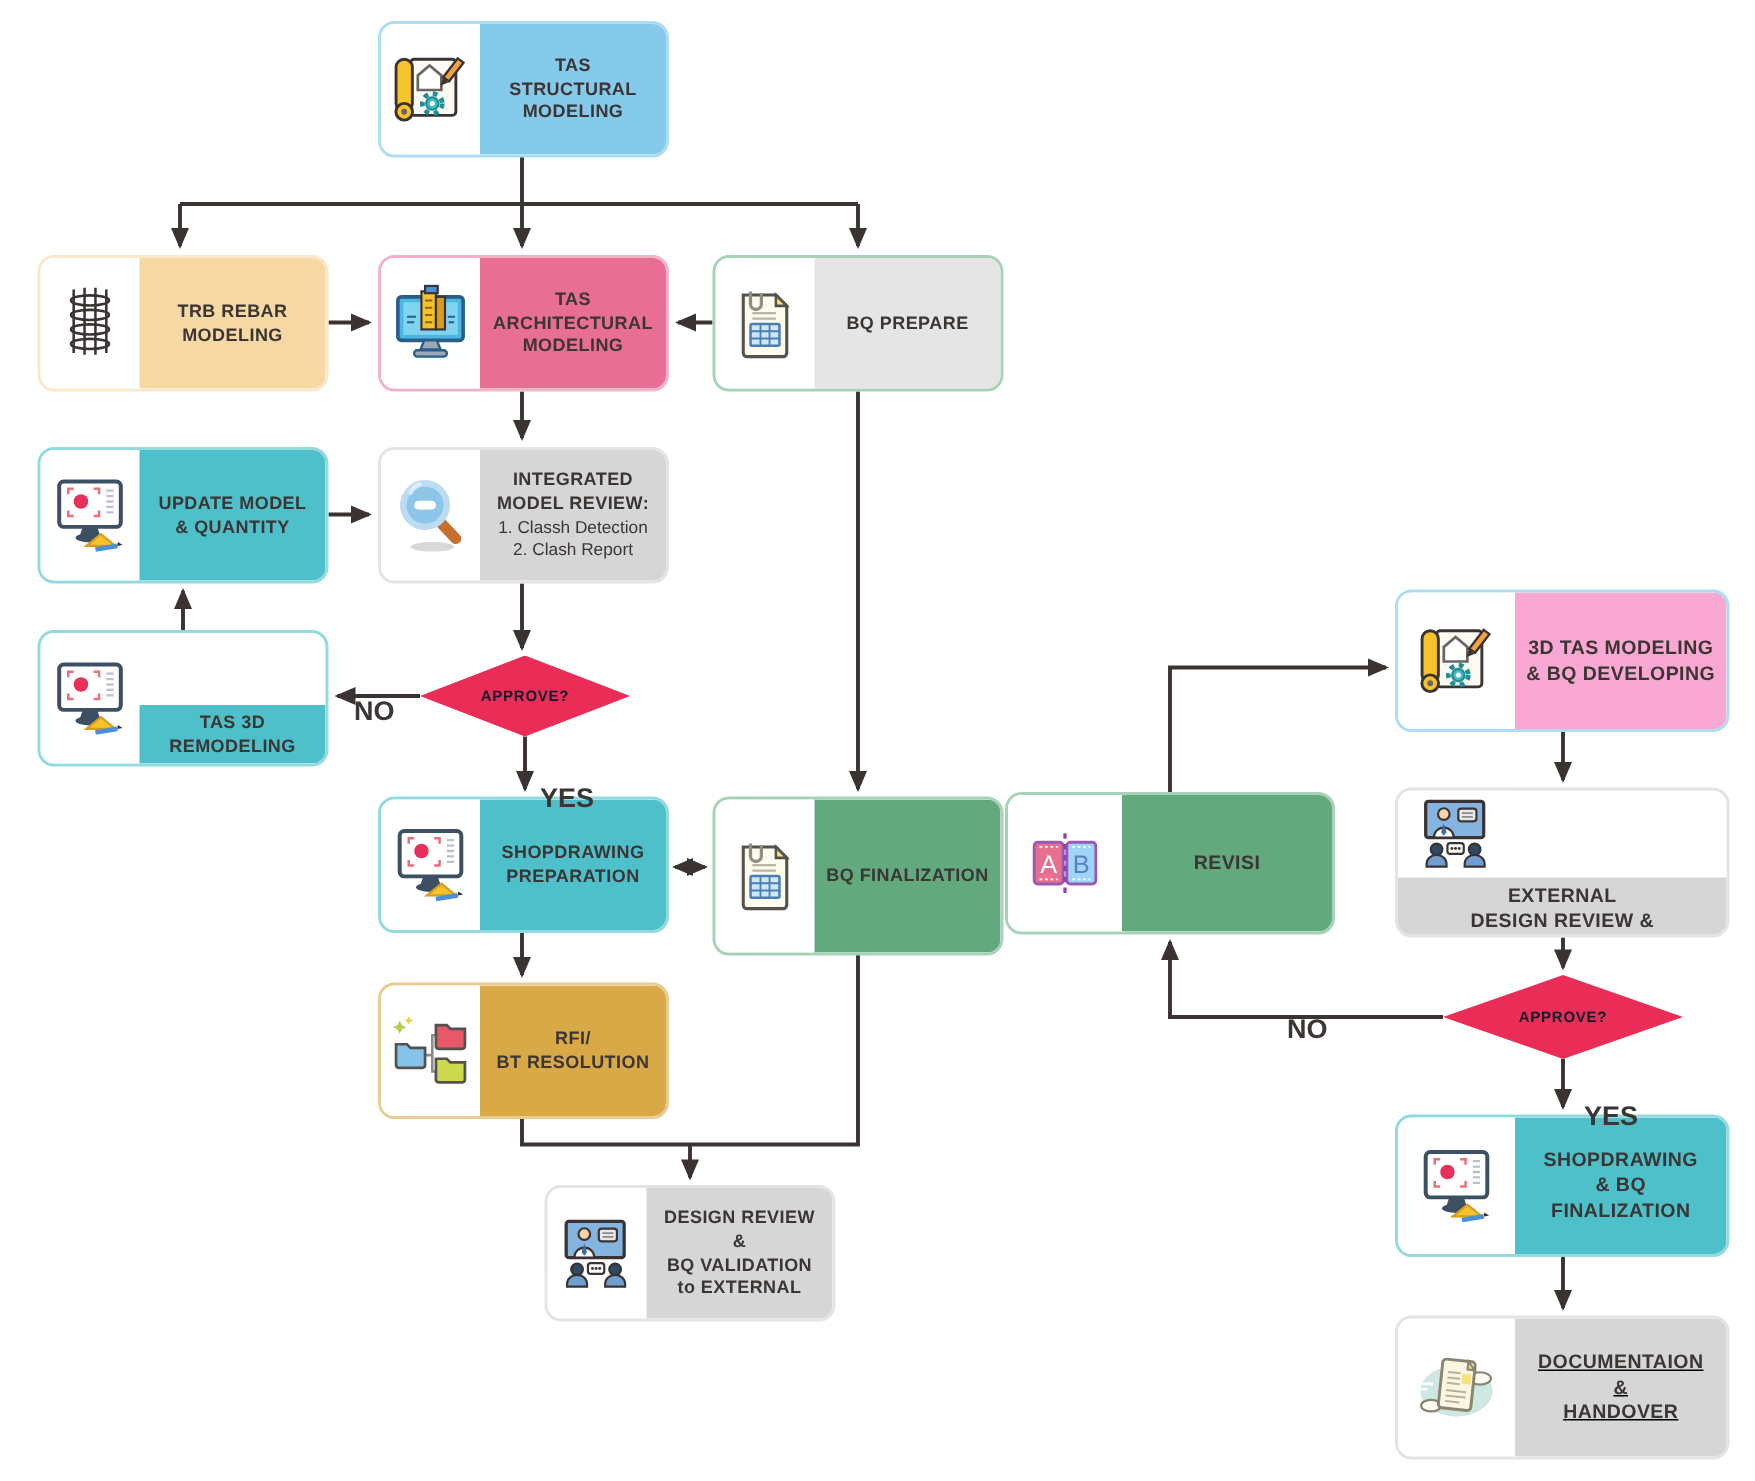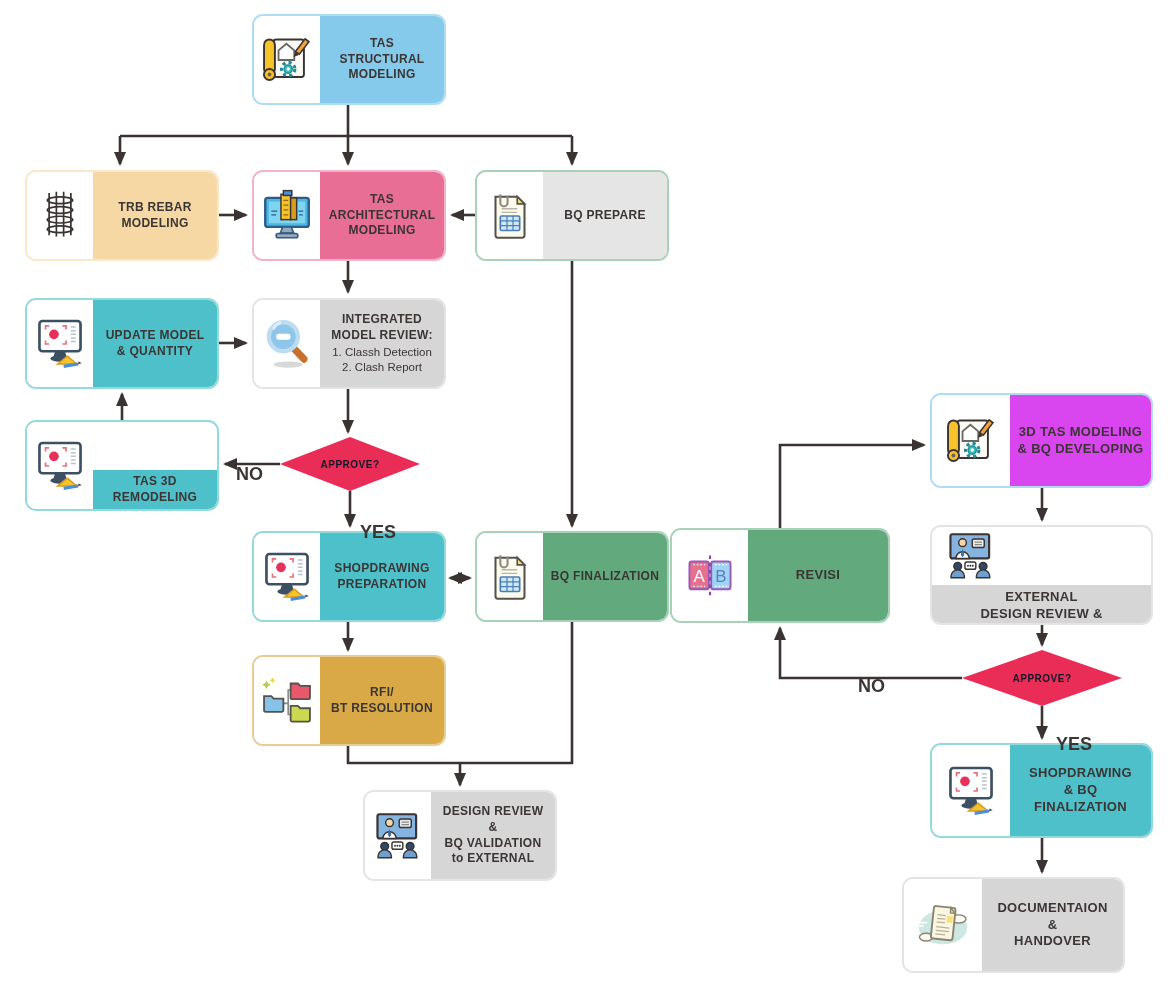--- a/index.html
+++ b/index.html
@@ -234,21 +234,21 @@
         <path d="M27 42.5 l12 -2" stroke="#4a90d9" stroke-width="2.6"></path>
         <path d="M39 40.5 l3 -0.5 -2.6 -1.6 z" fill="#3a3332"></path>
       </svg>
     </div>
     <div class="fill-area" style="background-color: rgb(78, 192, 201);">
       <span class="lbl">SHOPDRAWING
 PREPARATION</span>
     </div>
   </div>
 
-  <div class="node" style="left: 475px; top: 531px; width: 194px; height: 91px; border-color: rgb(168, 210, 184);">
+  <div class="node" style="left: 475px; top: 531px; width: 194px; height: 106px; border-color: rgb(168, 210, 184);">
     <div class="icon-area" style="width:66px;">
       <svg viewBox="0 0 48 48">
         <path d="M12 8 h18 l6 6 v26 a2 2 0 0 1 -2 2 H14 a2 2 0 0 1 -2 -2 z" fill="#fdfcec" stroke="#56514d" stroke-width="1.7"></path>
         <path d="M30 8 l6 6 h-6 z" fill="#f5e27a" stroke="#56514d" stroke-width="1.4"></path>
         <path d="M17 18 h13 M17 21 h13" stroke="#b8b4a6" stroke-width="1.2"></path>
         <rect x="16" y="24" width="16" height="12" rx="1" fill="#cfe8f7" stroke="#4a7fb5" stroke-width="1.4"></rect>
         <path d="M16 28 h16 M16 32 h16 M21.5 24 v12 M26.5 24 v12" stroke="#4a7fb5" stroke-width="1"></path>
         <path d="M16 6 v7 a3 3 0 0 0 6 0 V7" fill="none" stroke="#8f8c86" stroke-width="1.8"></path>
       </svg>
     </div>
@@ -325,21 +325,21 @@
         <circle cx="25" cy="31.5" r="5.5" fill="none" stroke="#1f8d95" stroke-width="2.6" stroke-dasharray="2.6 2.6"></circle>
         <circle cx="25" cy="31.5" r="3.4" fill="#3fbdbd" stroke="#1f8d95" stroke-width="1.2"></circle>
         <circle cx="25" cy="31.5" r="1.4" fill="#ffffff"></circle>
         <path d="M31 17 L39 6.5 l3.2 2.4 -8 10.3 z" fill="#f2a33c" stroke="#3a3332" stroke-width="1.3"></path>
         <path d="M31 17 l-1.6 4.6 4.4-1.8 z" fill="#3a3332"></path>
         <rect x="5" y="7" width="9" height="29" rx="4.5" fill="#f7c32b" stroke="#3a3332" stroke-width="1.6"></rect>
         <circle cx="9.5" cy="36" r="4.6" fill="#f7c32b" stroke="#3a3332" stroke-width="1.6"></circle>
         <circle cx="9.5" cy="36" r="1.6" fill="#6b6560"></circle>
       </svg>
     </div>
-    <div class="fill-area" style="background-color: #d946ef;">
+    <div class="fill-area" style="background-color: #f9a8d4;">
       <span class="lbl lg">3D TAS MODELING
 &amp; BQ DEVELOPING</span>
     </div>
   </div>
 
   <div class="node" style="left: 930px; top: 525px; width: 223px; height: 100px; border-color: rgb(228, 228, 228); flex-direction: column;">
     <div class="icon-area" style="width:78px;">
       <svg viewBox="0 0 48 48">
         <rect x="7" y="6" width="32" height="20" rx="1.5" fill="#85b4e0" stroke="#3a3332" stroke-width="1.8"></rect>
         <circle cx="17" cy="13" r="3.2" fill="#f5d6a8" stroke="#3a3332" stroke-width="1.2"></circle>
@@ -381,21 +381,21 @@
         <path d="M27 42.5 l12 -2" stroke="#4a90d9" stroke-width="2.6"></path>
         <path d="M39 40.5 l3 -0.5 -2.6 -1.6 z" fill="#3a3332"></path>
       </svg>
     </div>
     <div class="fill-area" style="background-color: rgb(78, 192, 201);">
       <span class="lbl lg">SHOPDRAWING
 &amp; BQ FINALIZATION</span>
     </div>
   </div>
 
-  <div class="node" style="left: 902px; top: 877px; width: 223px; height: 96px; border-color: rgb(228, 228, 228);">
+  <div class="node" style="left: 930px; top: 877px; width: 223px; height: 96px; border-color: rgb(228, 228, 228); text-decoration: underline;">
     <div class="icon-area" style="width:78px;">
       <svg viewBox="0 0 48 48">
         <ellipse cx="24" cy="26" rx="20" ry="14" fill="#cde7e2"></ellipse>
         <g fill="#fdfbf2" stroke="#8a8472" stroke-width="1.2">
           <ellipse cx="37" cy="19" rx="6" ry="3.4"></ellipse>
           <ellipse cx="10" cy="34" rx="5.5" ry="3.2"></ellipse>
         </g>
         <path d="M5 22 h6 M4 25 h4 M38 36 h6" stroke="#ffffff" stroke-width="1.4"></path>
         <g transform="rotate(6 24 24)">
           <rect x="15" y="9" width="18" height="27" rx="2" fill="#faf6e2" stroke="#8a8472" stroke-width="1.6"></rect>

